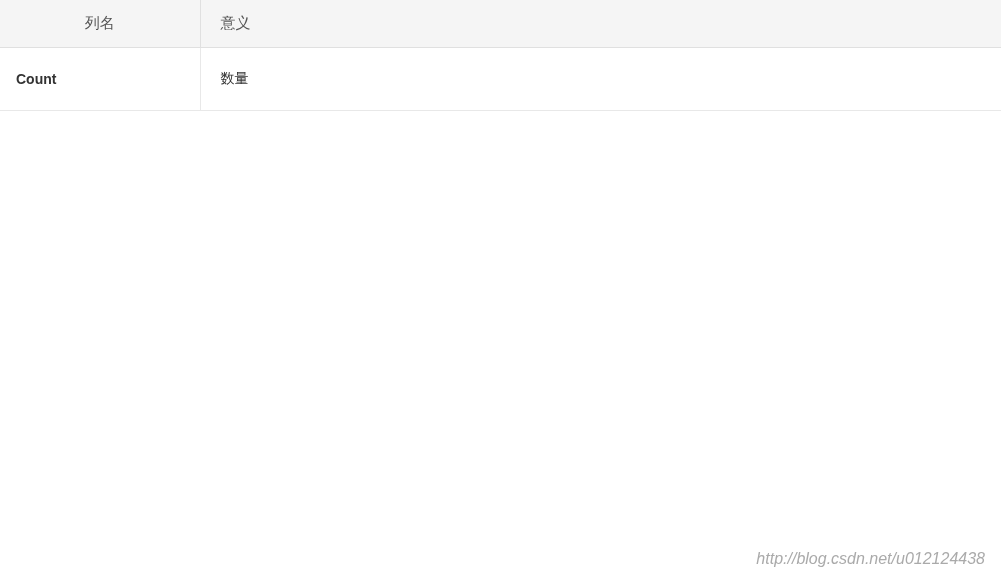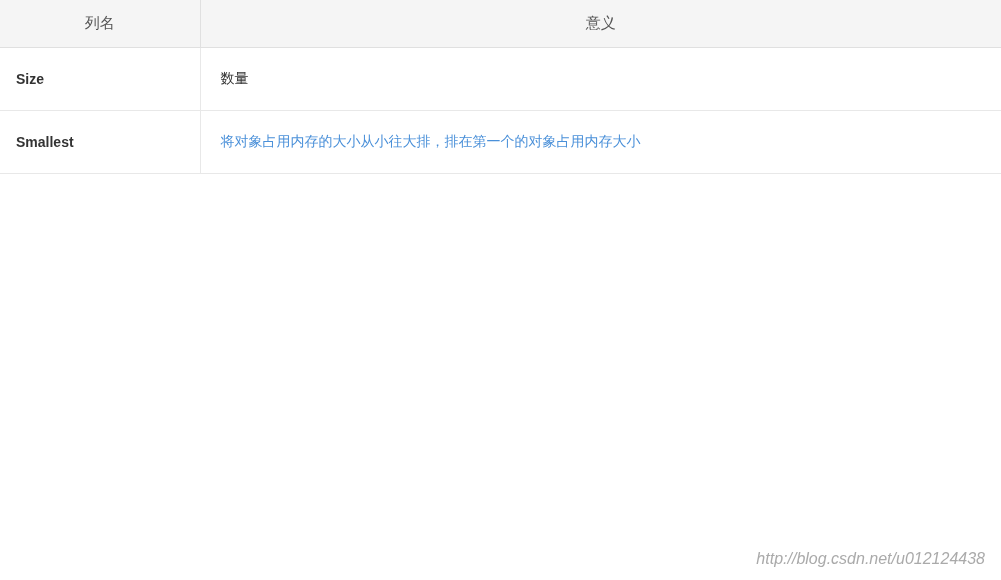--- a/index.html
+++ b/index.html
@@ -39,21 +39,21 @@
       text-align: left;
       border-bottom: 1px solid #e0e0e0;
     }
 
     thead tr th:first-child {
       width: 200px;
       text-align: center;
     }
 
     thead tr th:last-child {
-      text-align: center;
+      text-align: left;
     }
 
     tbody tr td {
       padding: 22px 20px;
       border-bottom: 1px solid #e8e8e8;
       vertical-align: middle;
     }
 
     tbody tr td:first-child {
       width: 200px;
@@ -95,23 +95,19 @@
 <div class="table-container">
   <table>
     <thead>
       <tr>
         <th>列名</th>
         <th>意义</th>
       </tr>
     </thead>
     <tbody id="table-body">
     <tr>
-          <td>Size</td>
+          <td>Count</td>
           <td class="text-black">数量</td>
-        </tr>
-        <tr>
-          <td>Smallest</td>
-          <td class="text-blue">将对象占用内存的大小从小往大排，排在第一个的对象占用内存大小</td>
         </tr>
       </tbody>
   </table>
   <div class="watermark">http://blog.csdn.net/u012124438</div>
 </div>
 
 </body></html>

